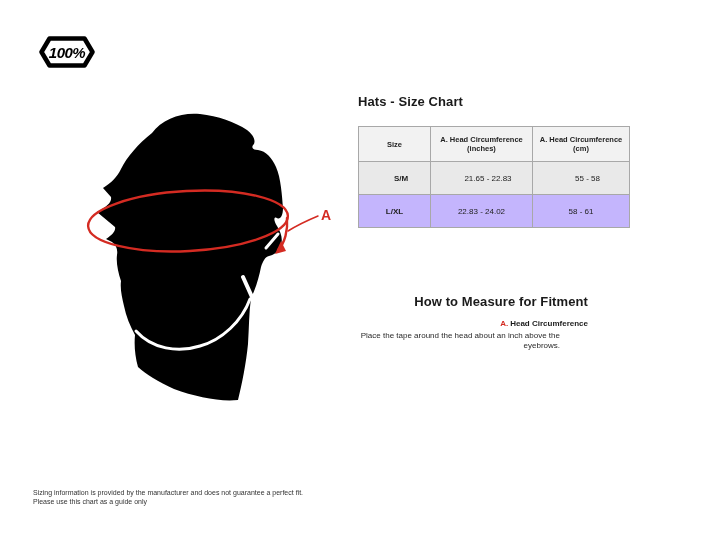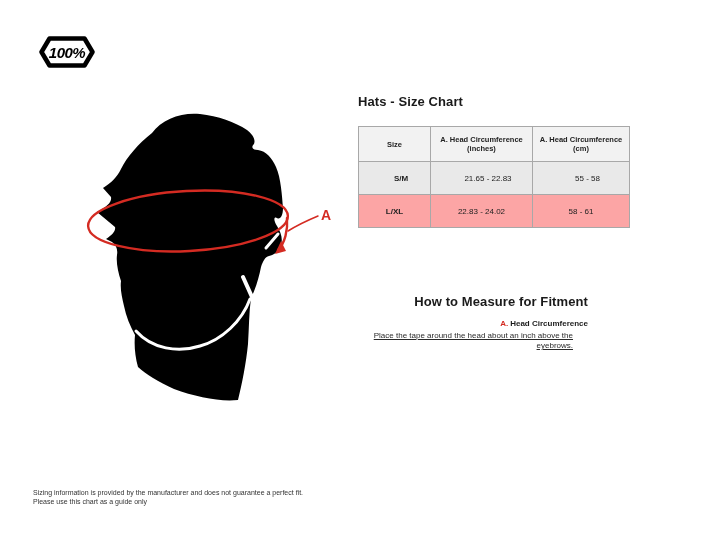--- a/index.html
+++ b/index.html
@@ -15,28 +15,28 @@
   .figure svg{display:block;width:100%;height:100%;}
   
   .chart-section{position:absolute;left:358px;top:94px;width:272px;}
   .section-title{margin:0;font-size:13px;font-weight:bold;color:#1a1a1a;letter-spacing:0.1px;}
   .size-table{border-collapse:collapse;table-layout:fixed;width:271px;margin-top:17px;
     font-size:8px;color:#222;}
   .size-table th,.size-table td{border:1px solid #a8a8a8;text-align:center;vertical-align:middle;padding:2px 3px;}
   .size-table th{height:30px;background:#f2f2f2;font-weight:bold;font-size:7.5px;line-height:9px;}
   .size-table td{height:28px;font-size:8px;}
   .size-table .row-a td{background:#e9e9e9;padding-left:16px;}
-  .size-table .row-b td{background:#fca5a5;}
+  .size-table .row-b td{background:#c4b5fd;}
   .size-table td.size-cell{font-weight:bold;}
   .th-label{white-space:nowrap;}
   
   .howto-section{position:absolute;left:358px;top:294px;width:230px;text-align:right;}
   .measure-line{margin-top:10px;font-size:8px;font-weight:bold;line-height:9px;color:#1c1c1c;}
   .measure-key{color:var(--accent,#d42b22);margin-right:2px;}
-  .howto-text{margin:3px 0 0 15px;font-size:8px;line-height:10px;color:#2a2a2a;width:200px;text-decoration:underline;}
+  .howto-text{margin:3px 0 0 2px;font-size:8px;line-height:10px;color:#2a2a2a;width:200px;}
   
   .footer{position:absolute;left:33px;top:488px;font-size:7px;line-height:9px;color:#333;}
   .accent-stroke{stroke:var(--accent,#d42b22);}
   .accent-fill{fill:var(--accent,#d42b22);}
 </style>
 </head>
 <body>
 
 <div class="page">
 

